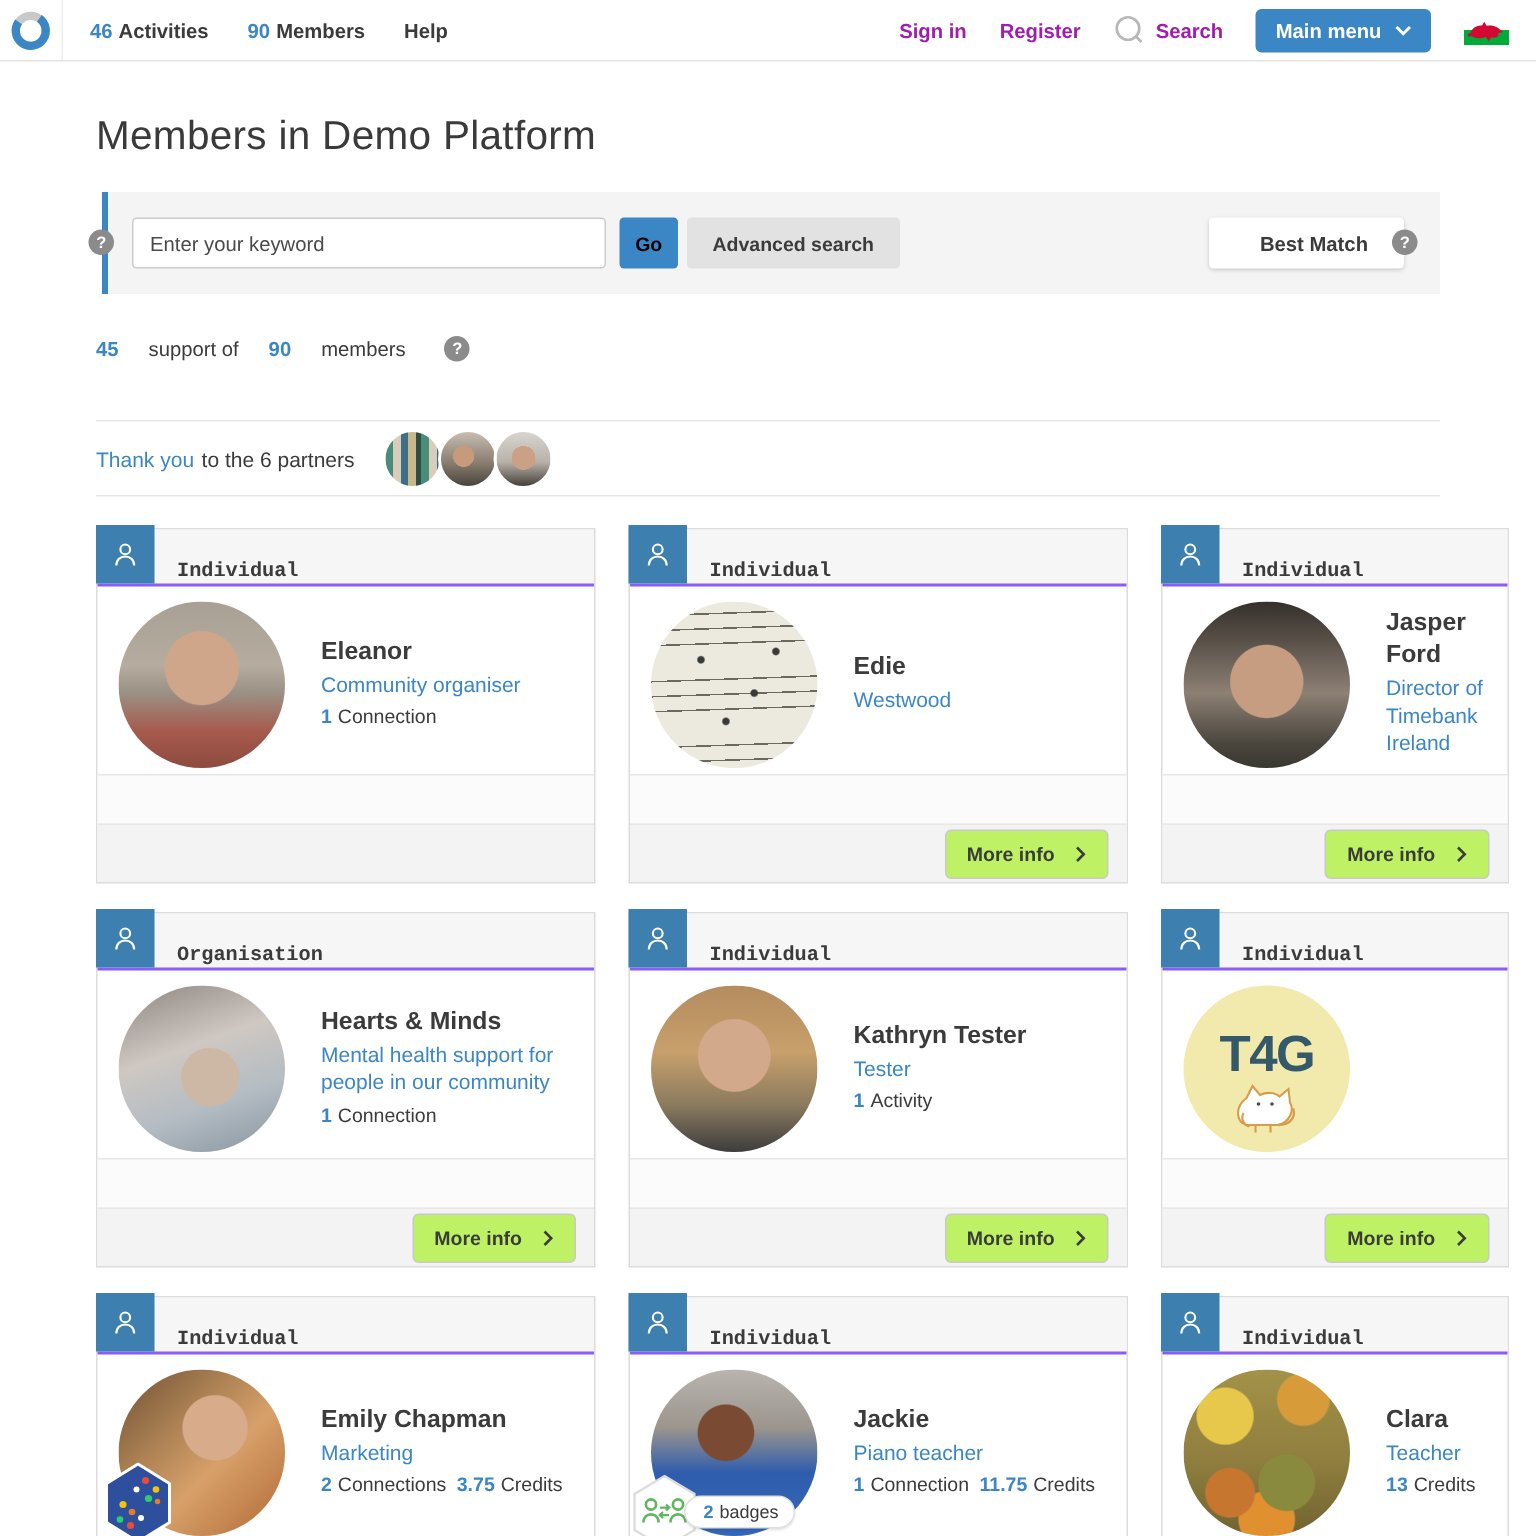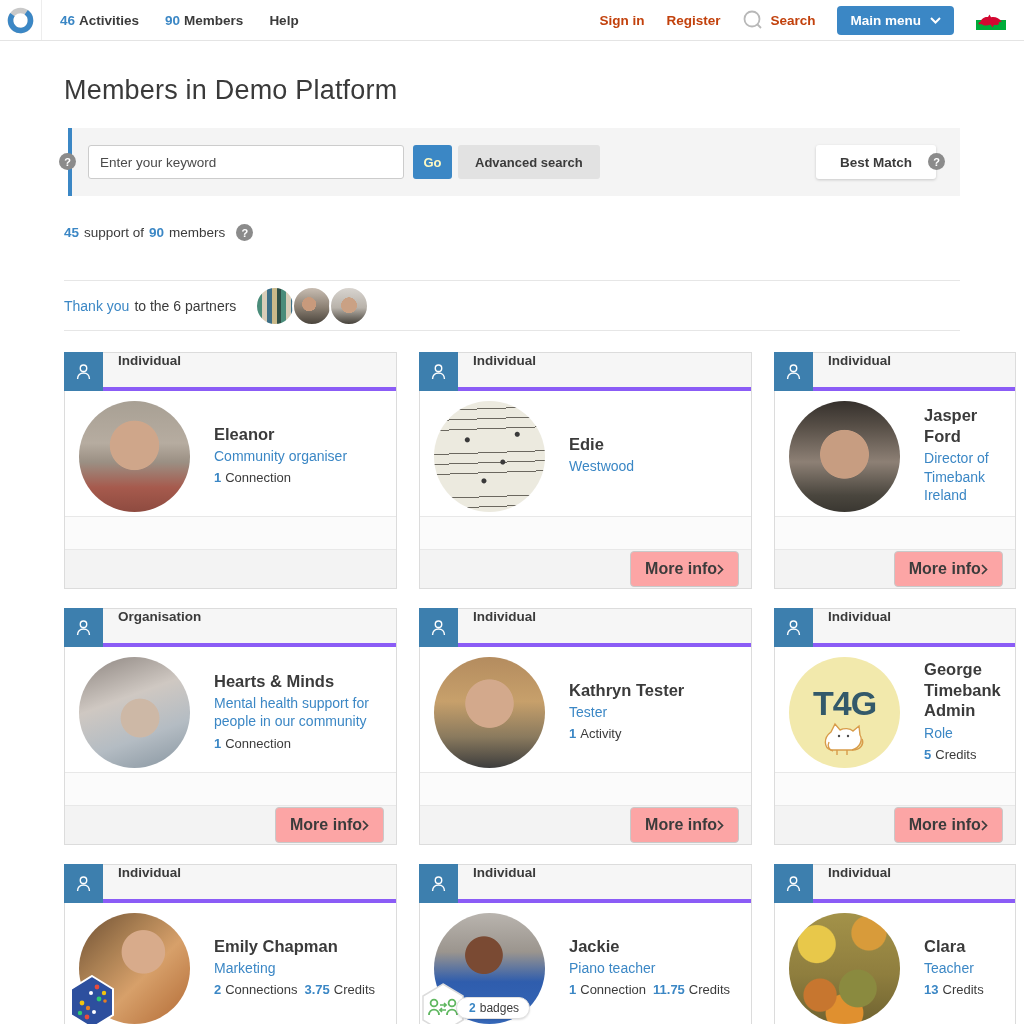--- a/index.html
+++ b/index.html
@@ -7,87 +7,87 @@
     font-family:"Liberation Sans", sans-serif; color:#3b3b3b; }
 
   
   .topbar { height:41px; display:flex; align-items:center; border-bottom:1px solid #e4e4e4; background:#fff; }
   .logo-box { width:42px; height:100%; display:flex; align-items:center; justify-content:center; border-right:1px solid #ededed; }
   .nav-left { display:flex; gap:26px; margin-left:18px; }
   .nav-item { font-size:13.5px; font-weight:700; color:#3b3b3b; cursor:pointer; white-space:nowrap; }
   .nav-item .num { color:#3b87c5; margin-right:4px; }
   .spacer { flex:1; }
   .nav-right { display:flex; align-items:center; gap:22px; margin-right:18px; }
-  .nav-link { font-size:13.5px; font-weight:700; color:#c2410c; cursor:pointer; }
+  .nav-link { font-size:13.5px; font-weight:700; color:#a21caf; cursor:pointer; }
   .search-link { display:flex; align-items:center; gap:6px; }
   .btn-mainmenu { display:flex; align-items:center; gap:9px; background:#3b87c5; color:#fff;
     font-size:13.5px; font-weight:700; border:none; border-radius:4px; padding:7px 13px; cursor:pointer; }
   .flag { width:30px; height:20px; display:block; }
 
   
   .container { margin:0 64px; width:896px; }
   .page-title { margin-top:34px; font-size:27px; font-weight:500; color:#3a3a3a; letter-spacing:.2px; }
 
   
   .search-panel { position:relative; margin-top:22px; margin-left:4px; height:68px; background:#f4f4f4;
     border-left:4px solid #3b87c5; display:flex; align-items:center; padding-left:16px; }
   .qmark { width:17px; height:17px; border-radius:50%; background:#8b8b8b; color:#fff;
     display:inline-flex; align-items:center; justify-content:center; font-size:11px; font-weight:700; flex-shrink:0; }
   .qmark::after { content:"?"; }
   .qmark.on-stripe { position:absolute; left:-13px; top:25px; }
   .kw-input { width:316px; height:34px; border:1px solid #ccc; border-radius:3px; padding:0 11px;
     font-size:13.5px; font-family:"Liberation Sans", sans-serif; color:#3b3b3b; background:#fff; }
   .kw-input::placeholder { color:#4a4a4a; opacity:1; }
-  .btn-go { margin-left:9px; width:39px; height:34px; background:#3b87c5; color:#fef9c3; border:none;
+  .btn-go { margin-left:9px; width:39px; height:34px; background:#3b87c5; color:#000000; border:none;
     border-radius:3px; font-size:13px; font-weight:700; cursor:pointer; }
   .btn-adv { margin-left:6px; height:34px; padding:0 17px; background:#e2e2e2; color:#3b3b3b; border:none;
     border-radius:3px; font-size:13px; font-weight:700; cursor:pointer; }
   .sort-wrap { position:relative; margin-left:auto; margin-right:24px; }
-  .btn-sort { height:34px; padding:0 24px 0 24px; background:#fff; color:#3b3b3b; border:none; border-radius:3px;
+  .btn-sort { height:34px; padding:0 24px 0 34px; background:#fff; color:#3b3b3b; border:none; border-radius:3px;
     font-size:13.5px; font-weight:700; box-shadow:0 1px 3px rgba(0,0,0,.18); cursor:pointer; }
   .sort-wrap .qmark { position:absolute; right:-9px; top:8px; }
 
   
-  .results-line { margin-top:28px; font-size:13.5px; display:flex; align-items:center; gap:5px; }
+  .results-line { margin-top:28px; font-size:13.5px; display:flex; align-items:center; gap:20px; }
   .results-line .num { color:#3b87c5; font-weight:700; }
   .results-line .qmark { margin-left:6px; }
 
   
   .partners { margin-top:39px; border-top:1px solid #e6e6e6; border-bottom:1px solid #e6e6e6;
     height:51px; display:flex; align-items:center; }
   .thanks-link { color:#3b87c5; font-size:14px; cursor:pointer; }
   .partners-text { font-size:14px; margin-left:5px; }
   .partner-avatars { display:flex; margin-left:22px; }
   .p-av { width:40px; height:40px; border-radius:50%; border:2px solid #fff; margin-left:-3px; cursor:pointer; }
   .p-av1 { background:repeating-linear-gradient(90deg,#4a8c7a 0 5px,#d8cdb8 5px 10px,#3d6f86 10px 15px,#c9b98a 15px 20px,#2f4f46 20px 24px); }
   .p-av2 { background:radial-gradient(circle at 42% 45%,#c89a7c 0 24%,transparent 25%),linear-gradient(180deg,#c8bdb2 0%,#8a7f72 55%,#4a443c 100%); }
   .p-av3 { background:radial-gradient(circle at 50% 48%,#caa184 0 30%,transparent 31%),linear-gradient(180deg,#d8d4cf 0%,#b8b2aa 55%,#45413a 100%); }
 
   
   .grid { margin-top:21px; display:grid; grid-template-columns:repeat(3,1fr); column-gap:22px; row-gap:19px;
     grid-auto-rows:237px; }
   .card { border:1px solid #dcdcdc; background:#fff; display:flex; flex-direction:column; }
-  .card-head { height:38px; background:#f6f6f6; border-bottom:4px solid #8b5cf6; display:flex; align-items:flex-start; flex-shrink:0; }
+  .card-head { height:38px; background:#f6f6f6; border-bottom:2px solid #8b5cf6; display:flex; align-items:flex-end; flex-shrink:0;font-family:Liberation Mono, monospace; }
   .type-icon { width:39px; height:39px; margin:-1px 0 0 -1px; background:#3d7fae; display:flex;
     align-items:center; justify-content:center; flex-shrink:0; }
   .type-label { font-size:13.5px; font-weight:700; margin-left:15px; }
   .card-body { flex:0 0 125px; display:flex; padding:0 14px 0 14px; position:relative; }
   .avatar { width:111px; height:111px; border-radius:50%; margin-top:10px; flex-shrink:0; cursor:pointer;
     position:relative; overflow:hidden; }
   .info { align-self:center; margin-left:24px; padding-top:2px; }
   .m-name { font-size:16.5px; font-weight:700; color:#3b3b3b; line-height:1.25; }
   .m-role { font-size:14px; color:#3b87c5; line-height:1.3; margin-top:3px; }
   .m-stats { font-size:13px; margin-top:5px; }
   .m-stats .stat-num { color:#3b87c5; font-weight:700; margin-right:4px; }
   .m-stats .stat-lbl { margin-right:7px; }
   .card-mid { height:33px; background:#fbfbfb; border-top:1px solid #e8e8e8; flex-shrink:0; }
   .card-foot { flex:1; background:#f3f3f3; border-top:1px solid #e8e8e8; display:flex; align-items:center;
     justify-content:flex-end; padding-right:12px; }
-  .btn-more { display:flex; align-items:center; background:#fca5a5; border:1px solid #c9c9c9;
-    border-radius:4px; padding:8px 14px; font-size:16px; font-weight:700; color:#3b3b3b;
+  .btn-more { display:flex; align-items:center; gap:14px; background:#bef264; border:1px solid #c9c9c9;
+    border-radius:4px; padding:8px 14px; font-size:13px; font-weight:700; color:#3b3b3b;
     font-family:"Liberation Sans", sans-serif; cursor:pointer; }
 
   
   .av-eleanor { background:radial-gradient(circle at 50% 40%,#cfa68a 0 28%,transparent 29%),
     linear-gradient(180deg,#a8a094 0%,#b6aca0 38%,#9b9084 55%,#a65a4d 78%,#8e4b40 100%); }
   .av-edie { background:
     radial-gradient(circle at 30% 35%,#3a3a3a 0 2px,transparent 3px),
     radial-gradient(circle at 62% 55%,#3a3a3a 0 2px,transparent 3px),
     radial-gradient(circle at 45% 72%,#3a3a3a 0 2px,transparent 3px),
     radial-gradient(circle at 75% 30%,#3a3a3a 0 2px,transparent 3px),
@@ -348,25 +348,20 @@
         <div class="avatar av-t4g">
           <span class="t4g-text">T4G</span>
           <svg class="t4g-cat" width="52" height="40" viewBox="0 0 52 40">
             <path d="M14 12 L18 4 L23 10 C27 8 33 8 36 11 L42 6 L43 15 C46 20 43 28 35 30 L14 30 C7 28 6 18 14 12 Z" fill="#fff" stroke="#d89c4a" stroke-width="1.4"></path>
             <path d="M35 30 C44 30 47 24 45 19" fill="none" stroke="#d89c4a" stroke-width="1.6"></path>
             <circle cx="22" cy="16" r="1.2" fill="#4a4a4a"></circle>
               <circle cx="31" cy="16" r="1.2" fill="#4a4a4a"></circle>
             <path d="M12 22 C10 26 12 30 16 31 M20 30 L20 35 M30 30 L30 35" fill="none" stroke="#d89c4a" stroke-width="1.4"></path>
           </svg>
         </div>
-        <div class="info">
-          <div class="m-name">George Timebank Admin</div>
-          <div class="m-role">Role</div>
-          <div class="m-stats"><span class="stat-num">5</span><span class="stat-lbl">Credits</span></div>
-        </div>
       </div>
       <div class="card-mid"></div>
       <div class="card-foot">
         <button class="btn-more">
           <span>More info</span>
           <svg width="7" height="11" viewBox="0 0 7 11">
               <polyline points="1,1 5.5,5.5 1,10" fill="none" stroke="#3b3b3b" stroke-width="1.7"></polyline>
             </svg>
         </button>
       </div>

